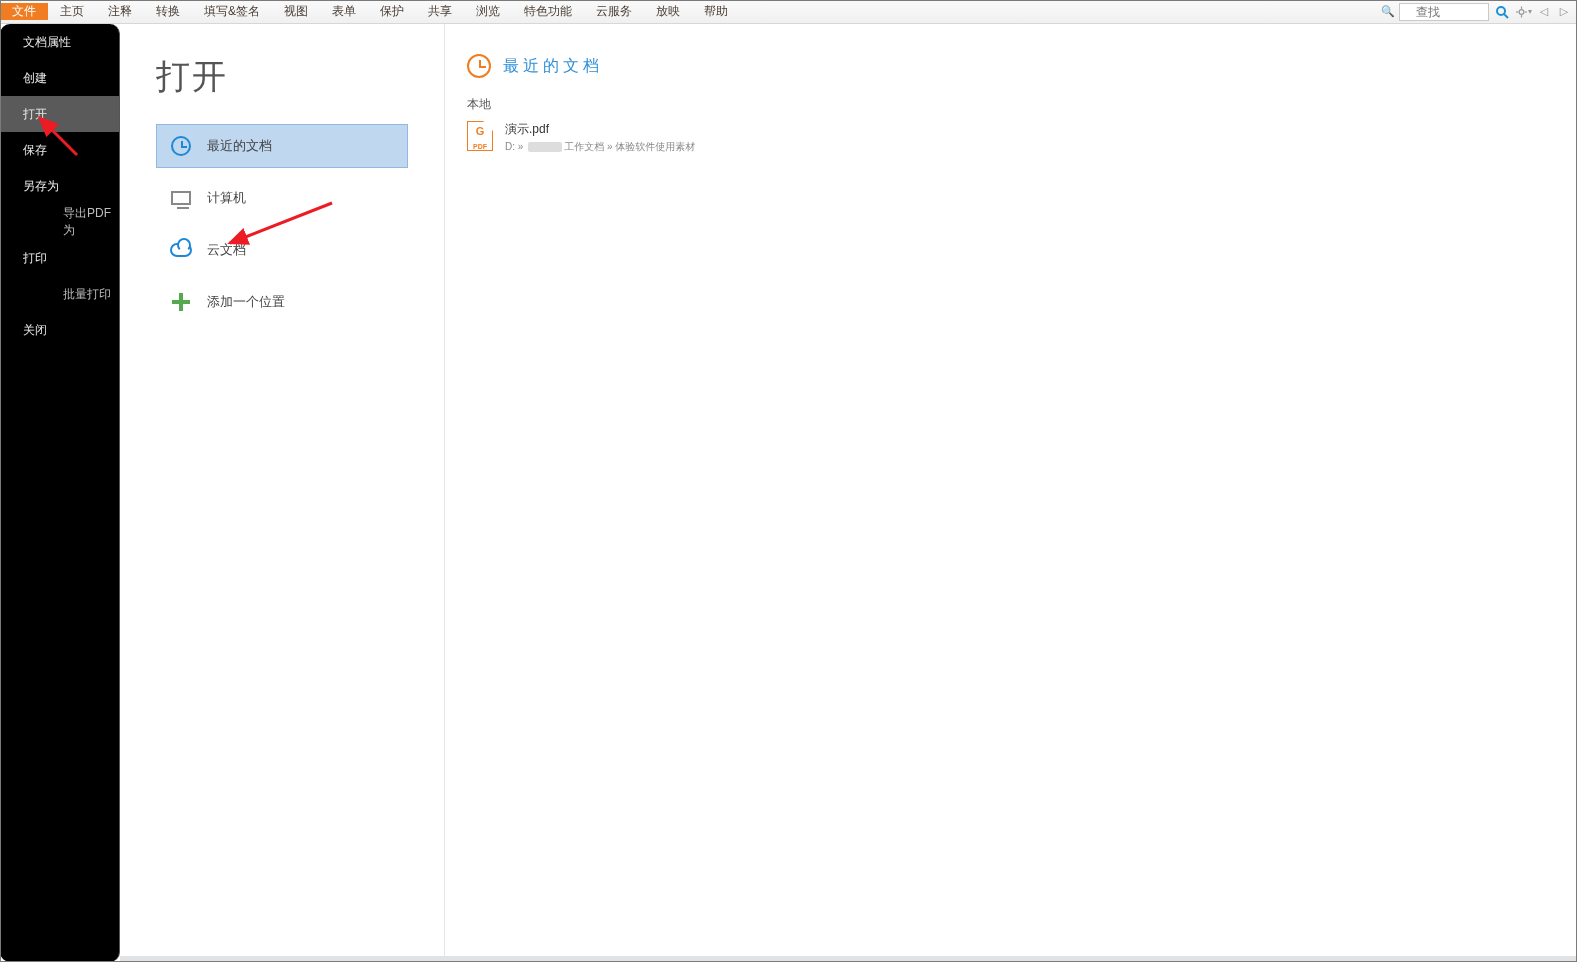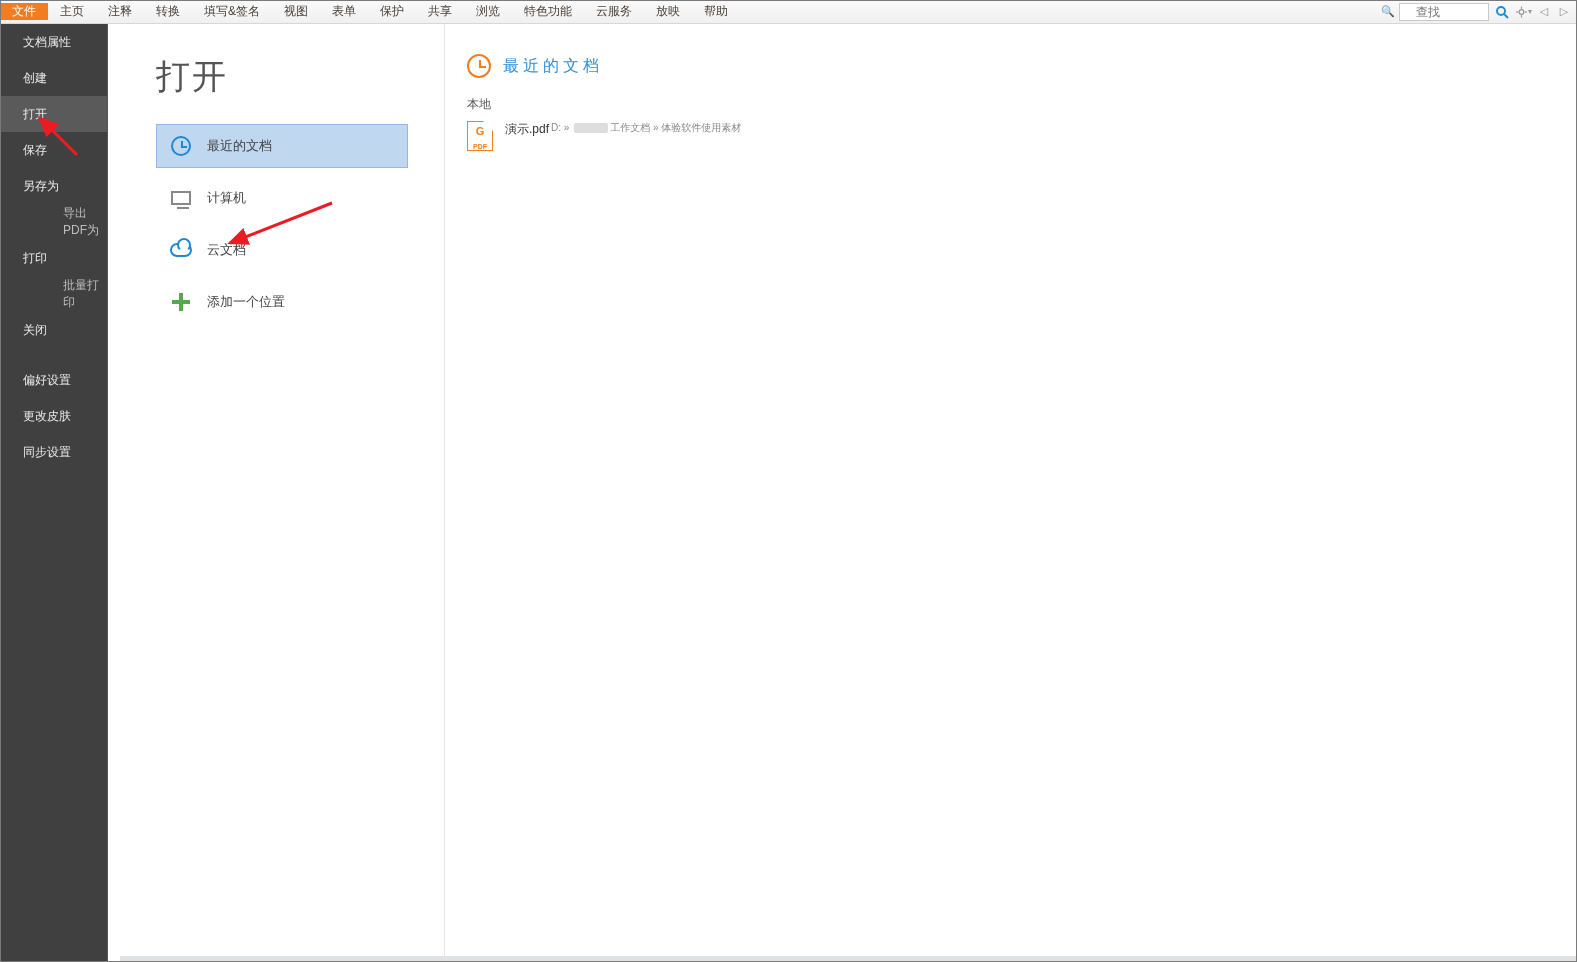--- a/index.html
+++ b/index.html
@@ -25,25 +25,26 @@
     .menubar .spacer { flex:1; }
     .menubar-right { display:flex; align-items:center; gap:2px; padding-right:4px; }
     .search-box { width:90px; height:18px; border:1px solid #c9c9c9; font-size:12px; padding:0 16px; color:#999; background:#fff; }
     .mini-btn { width:18px;height:18px;border:1px solid transparent;display:flex;align-items:center;justify-content:center;color:#888;font-size:11px; cursor:pointer; }
     .search-icon { width:22px; color:#1e90d4; }
 
     
     .sidebar {
       position:absolute;
       top:24px; left:0; bottom:0;
-      width:108px;
-      background:#404040;
+      width:120px;
+      background:#000000;
       color:#e9e9e9;
       font-size:12px;
       border-right:1px solid #555;
+      border-radius:10px;
     }
     .side-item { height:36px; display:flex; align-items:center; padding-left:23px; cursor:pointer;}
     .side-item.selected { background:#5a5a5a; }
     .side-item.dim { color:#bdbdbd;margin-left:40px; }
     .side-sep { height:14px; }
 
     
     .midcol {
       position:absolute;
       top:24px; left:120px; bottom:0;
@@ -86,21 +87,21 @@
     .section-head{display:flex;align-items:center;gap:12px;padding-left:22px;}
     .section-head .clock-big{width:24px;height:24px;border:2px solid #f07d22;border-radius:50%;position:relative;}
     .section-head .clock-big::before{content:"";position:absolute;left:10px;top:4px;width:2px;height:8px;background:#f07d22;}
     .section-head .clock-big::after{content:"";position:absolute;left:10px;top:10px;width:7px;height:2px;background:#f07d22;}
     .section-title{font-size:16px;color:#2f8fd8;letter-spacing:4px;}
     .subhead{font-size:12px;color:#555;margin:18px 0 6px 22px;}
     .file-row{display:flex;align-items:flex-start;gap:12px;padding:2px 22px;cursor:pointer;}
     .pdf-icon{width:26px;height:30px;border:1px solid #f07d22;position:relative;display:flex;flex-direction:column;align-items:center;justify-content:flex-end;font-size:7px;color:#f07d22;font-weight:bold;}
     .pdf-icon::before{content:"";position:absolute;top:-1px;right:-1px;border:5px solid transparent;border-top-color:#fff;border-right-color:#fff;}
     .pdf-icon .g{color:#f07d22;font-size:11px;position:absolute;top:3px;font-weight:bold;}
-    .file-texts{display:flex;flex-direction:row;gap:2px;}
+    .file-texts{display:flex;flex-direction:column;gap:2px;}
     .file-name{font-size:12px;color:#333;}
     .file-path{font-size:10px;color:#888;}
     .file-path .blur{display:inline-block;width:34px;height:10px;background:#ddd;border-radius:2px;vertical-align:middle;margin:0 2px;}
 
     
     .arrow { position:absolute; pointer-events:none; }
     .arrow svg { overflow:visible; }
 
     
     .bottom-strip{position:absolute;left:120px;right:0;bottom:0;height:6px;background:#dfe3e6;}
@@ -144,25 +145,20 @@
       <div class="side-item">创建</div>
       <div class="side-item selected">打开</div>
       <div class="side-item">保存</div>
       <div class="side-item">另存为</div>
       <div class="side-item dim">导出PDF为</div>
       <div class="side-item">打印</div>
       <div class="side-item dim">批量打印</div>
       <div class="side-item">关闭</div>
     </div>
   <div class="side-sep"></div>
-  <div id="sidebar-slot2">
-      <div class="side-item">偏好设置</div>
-      <div class="side-item">更改皮肤</div>
-      <div class="side-item">同步设置</div>
-    </div>
 </div>
 
 <div class="midcol">
   <div class="page-title">打开</div>
   <div id="loc-slot">
       <div class="loc-item selected">
         <div class="loc-icon">
           <div class="icon-clock"></div>
         </div>
         <span>最近的文档</span>

